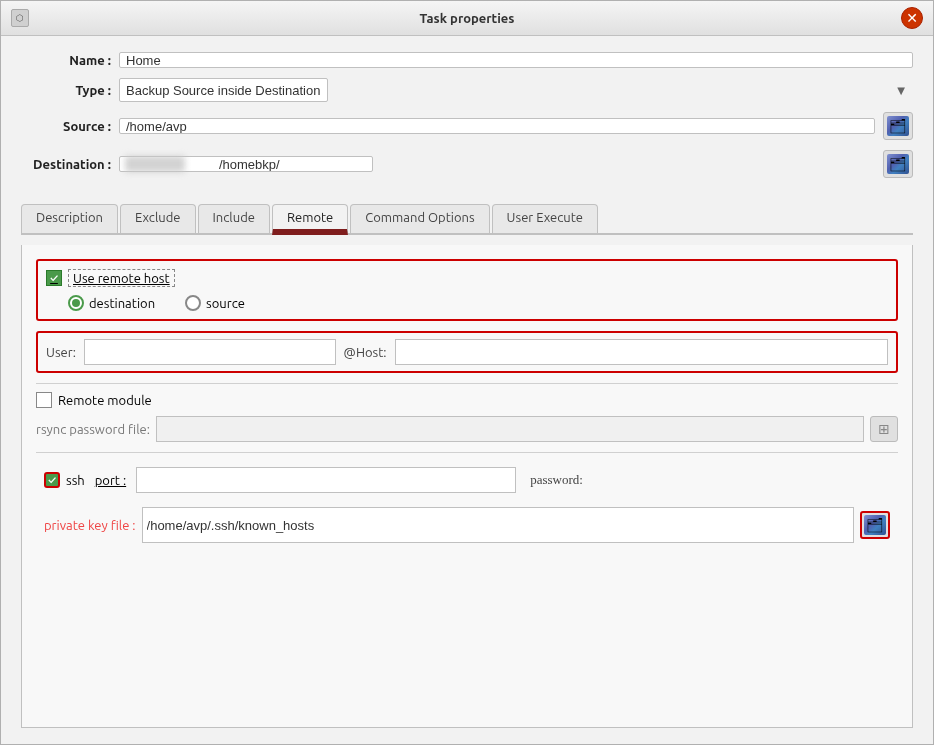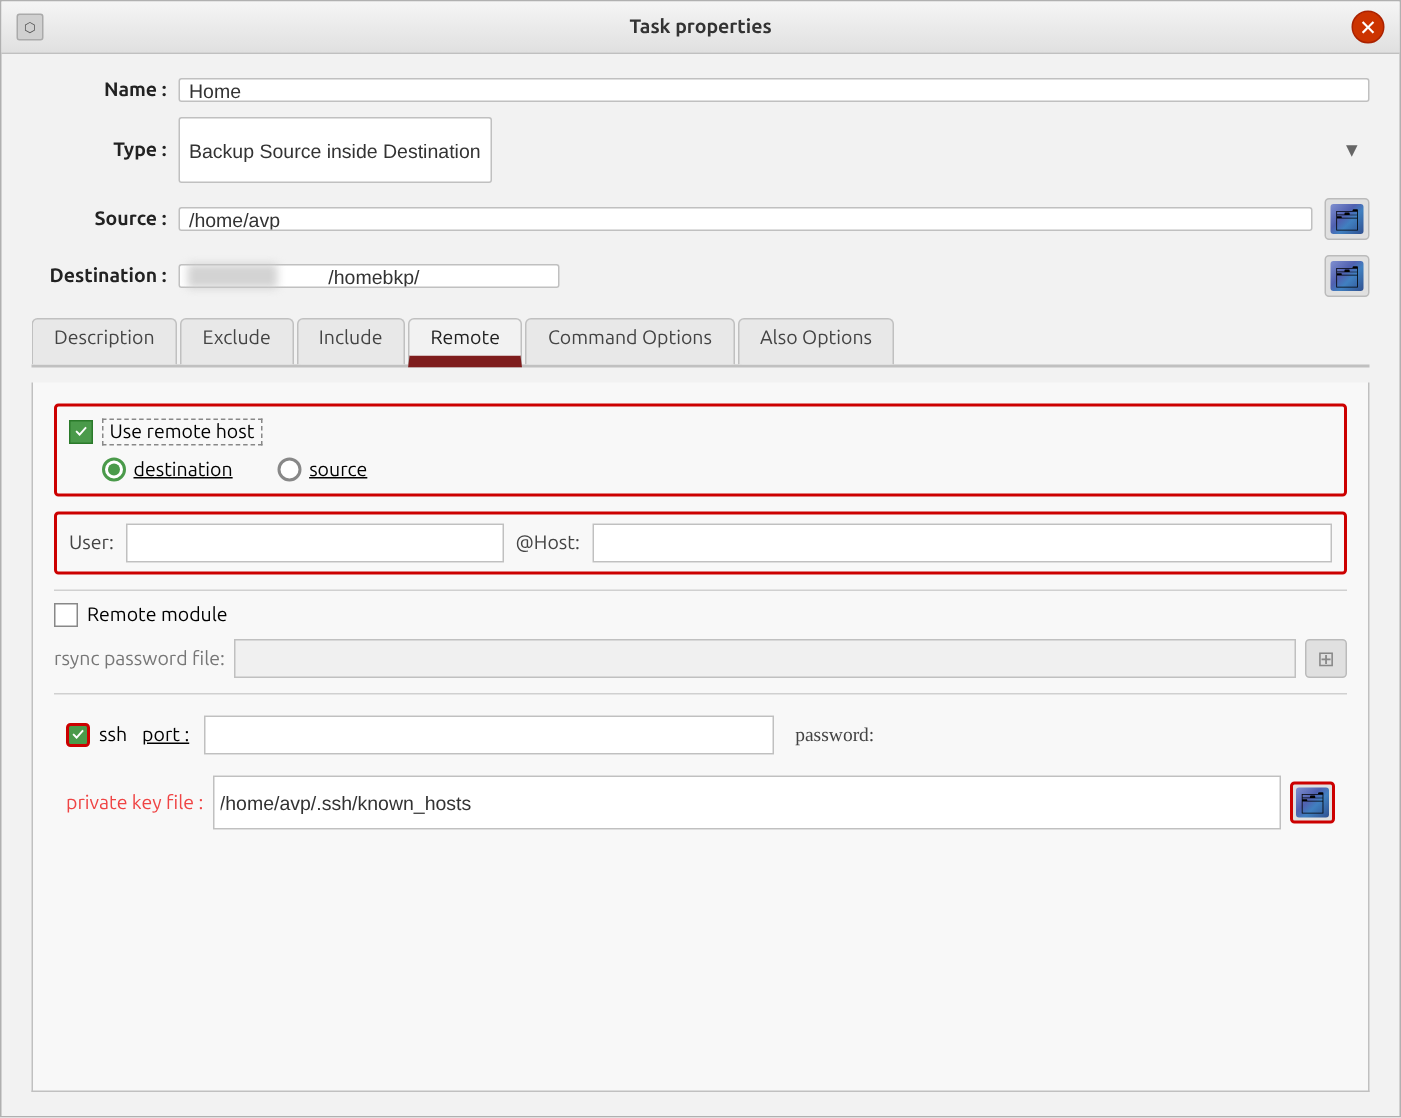--- a/index.html
+++ b/index.html
@@ -94,21 +94,21 @@
       height: 16px;
       border: 1px solid #c0c0c0;
       background: white;
       padding: 0 6px;
       font-size: 13px;
       color: #333;
       border-radius: 2px;
     }
     .form-input-select {
       flex: 1;
-      height: 44px;
+      height: 24px;
       border: 1px solid #c0c0c0;
       background: white;
       padding: 0 6px;
       font-size: 13px;
       color: #333;
       border-radius: 2px;
       appearance: none;
       -webkit-appearance: none;
     }
     .select-wrapper {
@@ -147,36 +147,36 @@
       align-items: center;
       justify-content: center;
     }
     .browse-icon::before {
       content: '🗂';
       font-size: 14px;
     }
     .tabs-bar {
       display: flex;
       border-bottom: 2px solid #c0c0c0;
-      margin-top: 4px;
+      margin-top: 16px;
     }
     .tab {
       padding: 5px 14px;
       border: 1px solid #c0c0c0;
       border-bottom: none;
       background: #e8e8e8;
       cursor: pointer;
       font-size: 13px;
       color: #444;
       margin-right: 2px;
       border-radius: 4px 4px 0 0;
     }
     .tab.active {
       background: #f2f2f2;
-      border-bottom: 8px solid #7f1d1d;
+      border-bottom: 6px solid #7f1d1d;
       margin-bottom: -2px;
       font-weight: normal;
       color: #222;
       z-index: 1;
       text-align: right;
     }
     .tab-content {
       border: 1px solid #c0c0c0;
       border-top: none;
       background: #f8f8f8;
@@ -189,20 +189,21 @@
     }
     .section-box {
       padding: 8px;
       margin-bottom: 10px;
     }
     .checkbox-row {
       display: flex;
       align-items: center;
       gap: 6px;
       margin-bottom: 8px;
+      text-decoration: underline;
     }
     .checkbox {
       width: 16px;
       height: 16px;
       border: 1px solid #888;
       background: white;
       display: flex;
       align-items: center;
       justify-content: center;
       cursor: pointer;
@@ -216,21 +217,20 @@
       content: '✓';
       color: white;
       font-size: 11px;
       font-weight: bold;
     }
     .radio-row {
       display: flex;
       align-items: center;
       gap: 30px;
       margin-left: 22px;
-      text-decoration: underline;
     }
     .radio-item {
       display: flex;
       align-items: center;
       gap: 5px;
     }
     .radio {
       width: 16px;
       height: 16px;
       border-radius: 50%;
@@ -402,21 +402,21 @@
       <div class="tab">
         <span>Include</span>
       </div>
       <div class="tab active">
         <span>Remote</span>
       </div>
       <div class="tab">
         <span>Command Options</span>
       </div>
       <div class="tab">
-        <span>Also Options</span>
+        <span>User Execute</span>
       </div>
     </div>
 
     <div class="tab-content">
 
       <div class="section-box red-outline" style="margin-bottom:10px;">
         <div class="checkbox-row">
           <div class="checkbox checked"></div>
           <span style="border: 1px dashed #888; padding: 1px 4px;">Use remote host</span>
         </div>

